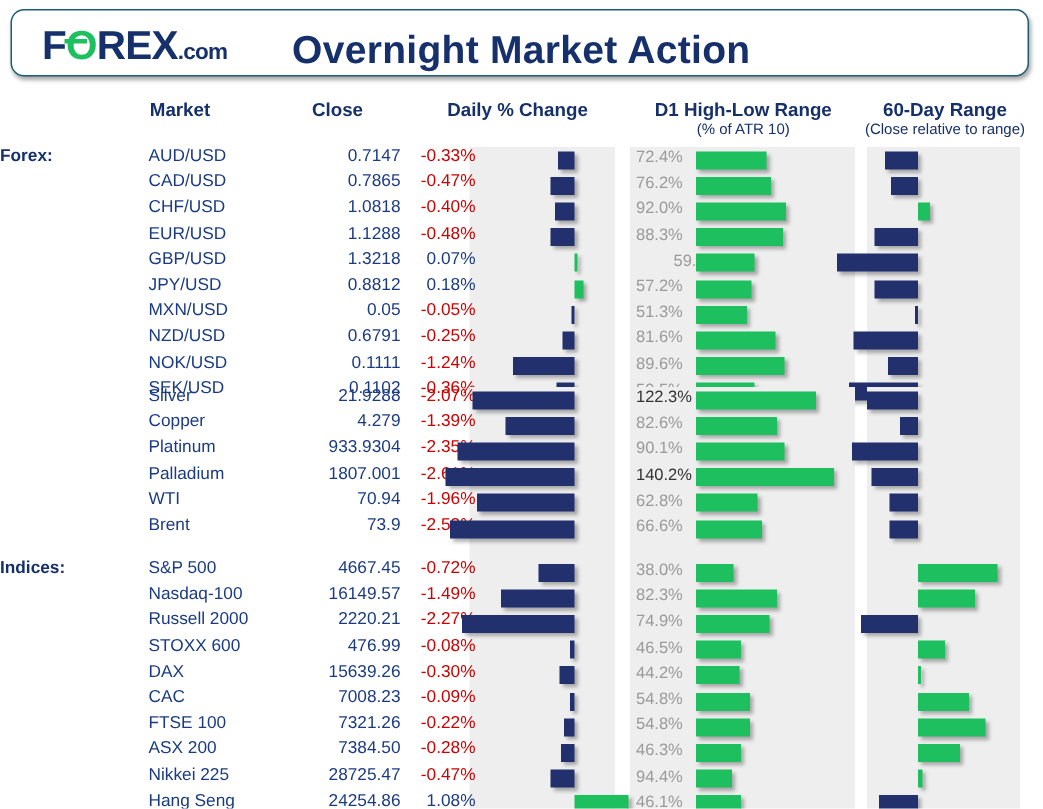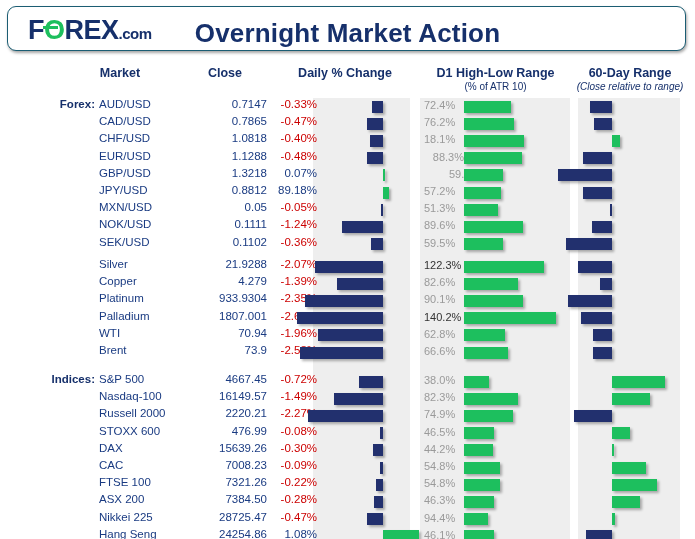--- a/index.html
+++ b/index.html
@@ -44,27 +44,27 @@
   .colsub{
     position:absolute;font-size:10px;color:#16306b;
     text-align:center;white-space:nowrap;
   }
   #h-market{left:60px;top:66px;width:120px;}
   #h-close{left:185px;top:66px;width:80px;}
   #h-change{left:280px;top:66px;width:130px;}
   #h-d1{left:418px;top:66px;width:155px;}
   #h-d1s{left:418px;top:81px;width:155px;}
   #h-60{left:575px;top:66px;width:110px;}
-  #h-60s{left:565px;top:81px;width:130px;font-style:italic;}
+  #h-60s{left:565px;top:81px;width:130px;}
 
   
   .section{position:absolute;left:0;width:695px;}
   .row{position:relative;height:17.2px;}
   .grouplabel{
-    position:absolute;left:0px;width:95px;text-align:right;
+    position:absolute;left:0px;width:95px;text-align:left;
     font-size:11.5px;font-weight:bold;color:#16306b;
   }
   .mkt{
     position:absolute;left:99px;width:120px;text-align:left;
     font-size:11.5px;color:#1a3b82;
   }
   .close{
     position:absolute;left:170px;width:97px;text-align:right;
     font-size:11.5px;color:#1a3b82;
   }
@@ -130,59 +130,68 @@
         <div class="bar navy" style="width: 15.51px; left: 367.49px;"></div>
         <div class="d1label" style="left: 424px; position: absolute;">76.2%</div>
         <div class="bar green" style="width: 49.784px; left: 464px;"></div>
         <div class="bar navy" style="width: 18.36px; left: 593.64px;"></div>
       </div>
       <div class="row">
         <div class="mkt">CHF/USD</div>
         <div class="close">1.0818</div>
         <div class="chg neg">-0.40%</div>
         <div class="bar navy" style="width: 13.2px; left: 369.8px;"></div>
-        <div class="d1label" style="left: 424px; position: absolute;">18.1%</div>
+        <div class="d1label" style="left: 424px; position: absolute;">92.0%</div>
         <div class="bar green" style="width: 60.1067px; left: 464px;"></div>
         <div class="bar green" style="width: 8.16px; left: 612px;"></div>
       </div>
       <div class="row">
         <div class="mkt">EUR/USD</div>
         <div class="close">1.1288</div>
         <div class="chg neg">-0.48%</div>
         <div class="bar navy" style="width: 15.84px; left: 367.16px;"></div>
-        <div class="d1label" style="left: 424px; position: absolute; text-align: right;">88.3%</div>
+        <div class="d1label" style="left: 424px; position: absolute;">88.3%</div>
         <div class="bar green" style="width: 57.6893px; left: 464px;"></div>
         <div class="bar navy" style="width: 28.56px; left: 583.44px;"></div>
       </div>
       <div class="row">
         <div class="mkt">GBP/USD</div>
         <div class="close">1.3218</div>
         <div class="chg pos">0.07%</div>
         <div class="bar green" style="width: 2.31px; left: 383px;"></div>
         <div class="d1label" style="left: 424px; position: absolute; padding-left: 25px;">59.4%</div>
         <div class="bar green" style="width: 38.808px; left: 464px;"></div>
         <div class="bar navy" style="width: 54.4px; left: 557.6px;"></div>
       </div>
       <div class="row">
         <div class="mkt">JPY/USD</div>
         <div class="close">0.8812</div>
-        <div class="chg pos">89.18%</div>
+        <div class="chg pos">0.18%</div>
         <div class="bar green" style="width: 5.94px; left: 383px;"></div>
         <div class="d1label" style="left: 424px; position: absolute;">57.2%</div>
         <div class="bar green" style="width: 37.3707px; left: 464px;"></div>
         <div class="bar navy" style="width: 28.56px; left: 583.44px;"></div>
       </div>
       <div class="row">
         <div class="mkt">MXN/USD</div>
         <div class="close">0.05</div>
         <div class="chg neg">-0.05%</div>
         <div class="bar navy" style="width: 2px; left: 381px;"></div>
         <div class="d1label" style="left: 424px; position: absolute;">51.3%</div>
         <div class="bar green" style="width: 33.516px; left: 464px;"></div>
         <div class="bar navy" style="width: 2.04px; left: 609.96px;"></div>
+      </div>
+      <div class="row">
+        <div class="mkt">NZD/USD</div>
+        <div class="close">0.6791</div>
+        <div class="chg neg">-0.25%</div>
+        <div class="bar navy" style="width: 8.25px; left: 374.75px;"></div>
+        <div class="d1label" style="left: 424px; position: absolute;">81.6%</div>
+        <div class="bar green" style="width: 53.312px; left: 464px;"></div>
+        <div class="bar navy" style="width: 42.84px; left: 569.16px;"></div>
       </div>
       <div class="row">
         <div class="mkt">NOK/USD</div>
         <div class="close">0.1111</div>
         <div class="chg neg">-1.24%</div>
         <div class="bar navy" style="width: 40.92px; left: 342.08px;"></div>
         <div class="d1label" style="left: 424px; position: absolute;">89.6%</div>
         <div class="bar green" style="width: 58.5387px; left: 464px;"></div>
         <div class="bar navy" style="width: 20.4px; left: 591.6px;"></div>
       </div>

